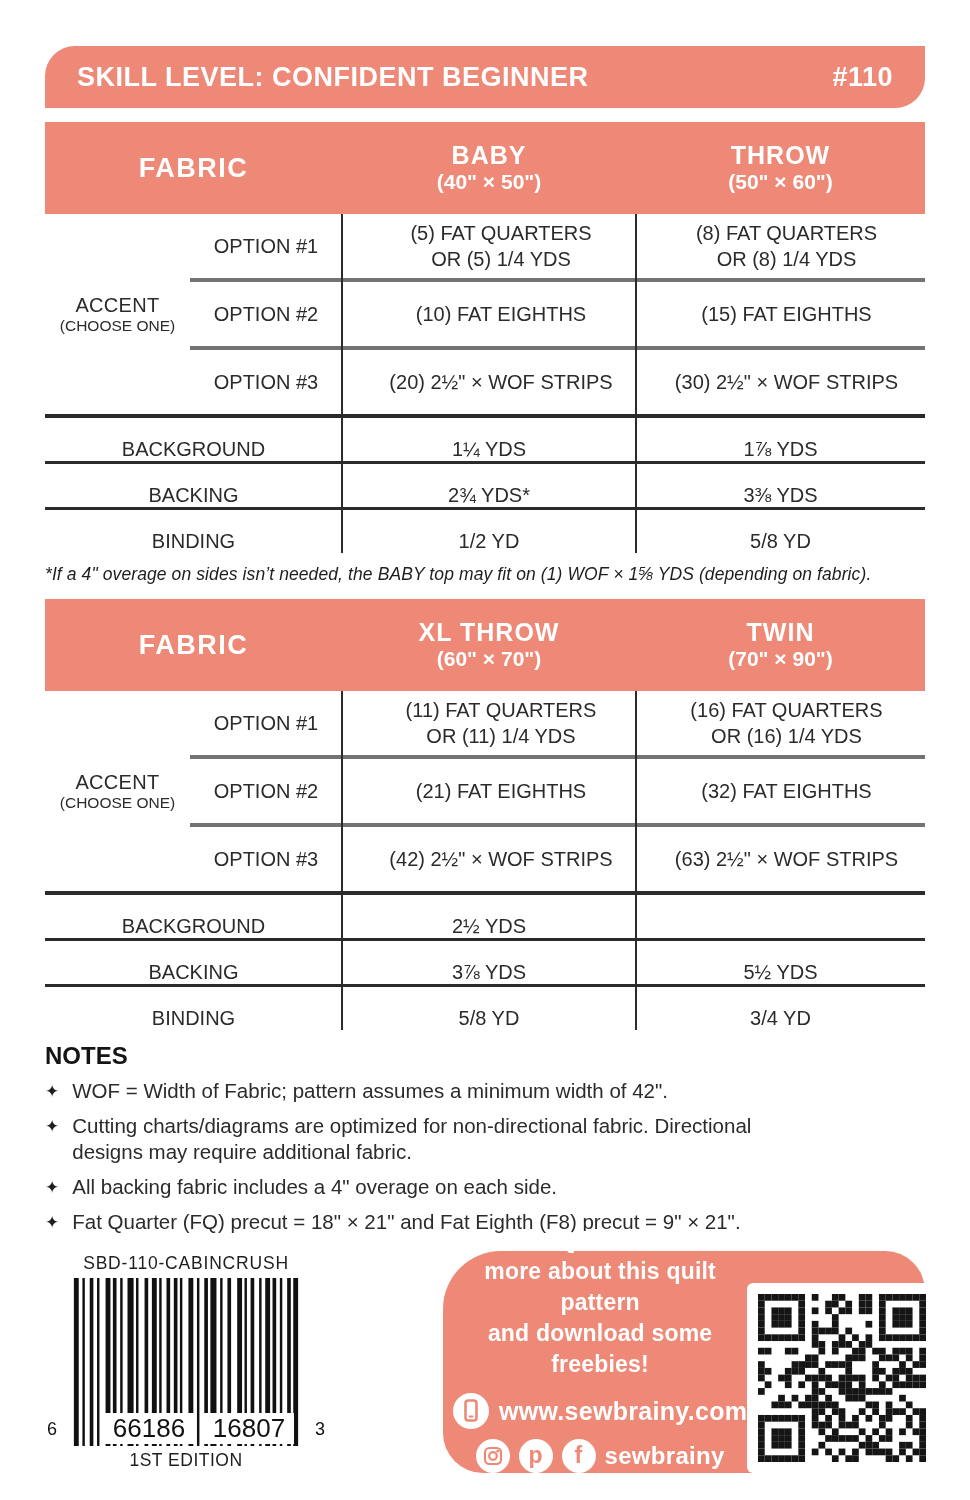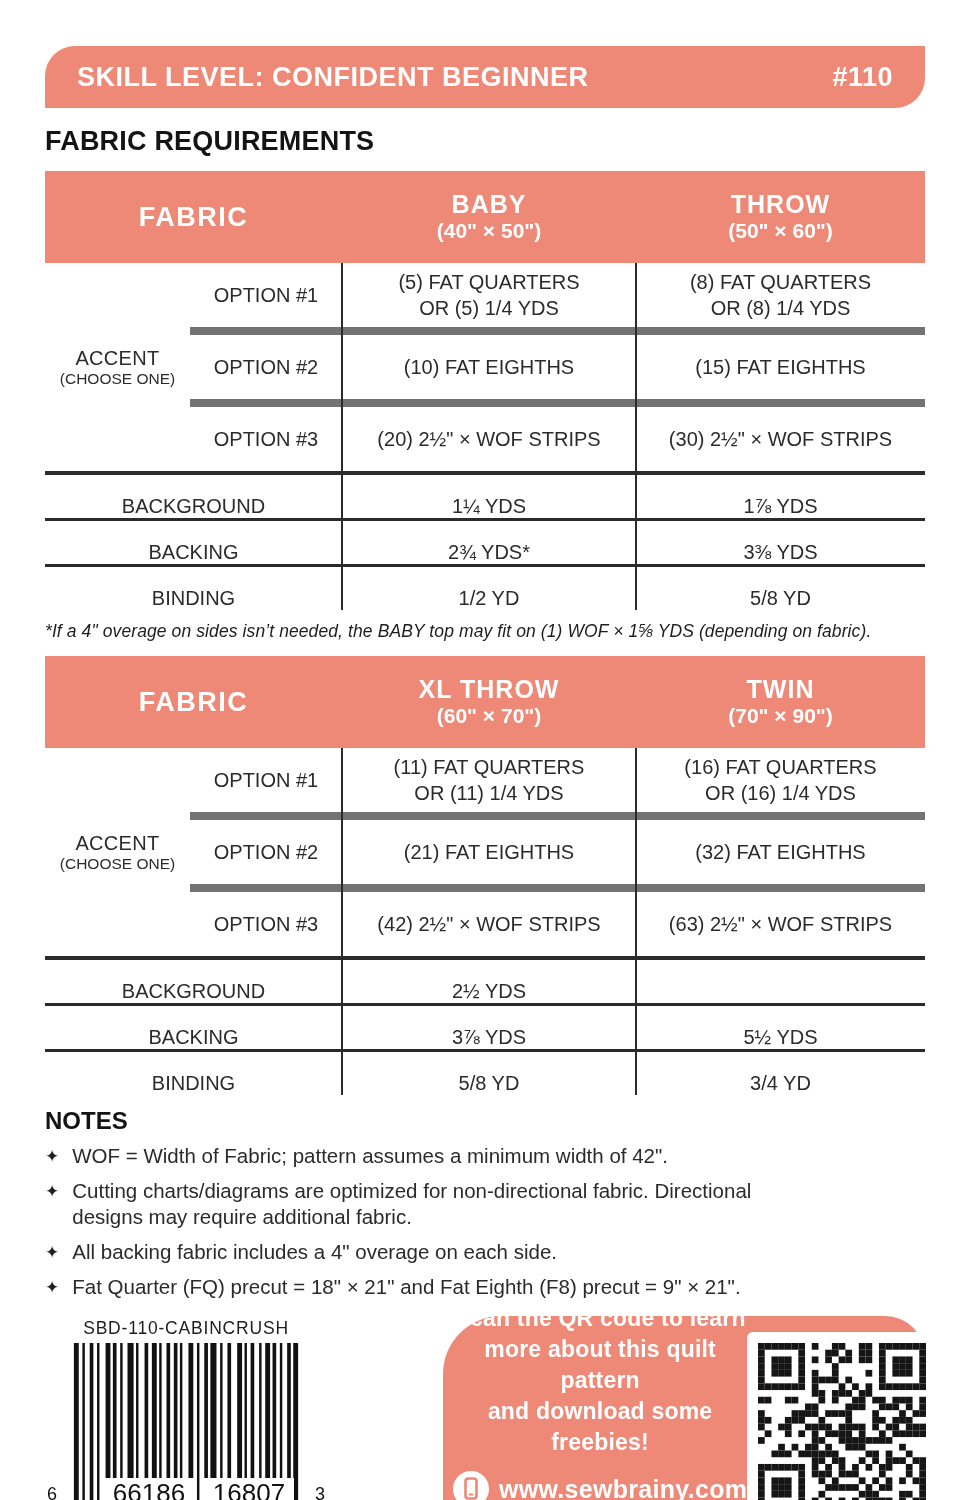--- a/index.html
+++ b/index.html
@@ -27,23 +27,23 @@
   .vline{position:absolute;top:0;bottom:0;width:2px;background:#2b2b2b;}
   .v1{left:296px;} .v2{left:590px;}
 
   .accent-block{display:flex;}
   .accent-cell{width:145px;display:flex;flex-direction:column;justify-content:center;
                align-items:center;text-align:center;line-height:1.15;}
   .accent-cell .main{font-size:20px;letter-spacing:.3px;}
   .accent-cell .small{font-size:15.5px;}
   .options{flex:1;}
   .opt-row{display:flex;align-items:center;min-height:64px;}
-  .opt-row + .opt-row{border-top:8px solid #737373;}
+  .opt-row + .opt-row{border-top:4px solid #737373;}
   .opt-row .lbl{width:152px;text-align:center;}
-  .opt-row .cell1{width:294px;text-align:center;white-space:pre-line;line-height:1.3;}
+  .opt-row .cell1{width:294px;text-align:center;white-space:pre-line;line-height:1.3;padding-left:12px;}
   .opt-row .cell2{flex:1;text-align:center;white-space:pre-line;line-height:1.3;}
 
   .sum-row{display:flex;align-items:flex-end;height:43px;border-top:3px solid #2b2b2b;}
   .sum-row.first{border-top-width:4px;}
   .sum-row .lbl{width:297px;text-align:center;}
   .sum-row .cell1{width:294px;text-align:center;}
   .sum-row .cell2{flex:1;text-align:center;}
 
   .footnote{margin:11px 45px 0;font-style:italic;font-size:17.5px;color:#1e1e1e;letter-spacing:.1px;}
 
@@ -60,21 +60,21 @@
   .sku{font-size:17.5px;letter-spacing:.8px;color:#1e1e1e;}
   .bars-wrap{position:relative;height:172px;margin:4px 24px 0;}
   .bars-wrap svg{width:100%;height:168px;display:block;}
   .dgroup{position:absolute;bottom:6px;background:#fff;font-size:26px;color:#111;padding:0 3px;}
   .d1{left:35px;width:84px;} .d2{left:135px;width:84px;}
   .dside{position:absolute;bottom:10px;font-size:18px;color:#111;}
   .dleft{left:-22px;} .dright{right:-22px;}
   .edition{font-size:17.5px;letter-spacing:.5px;margin-top:0;color:#1e1e1e;}
 
   .promo{width:482px;height:222px;background:#ED8976;border-radius:58px 40px 58px 40px;
-         display:flex;align-items:center;color:#fff;box-sizing:border-box;}
+         display:flex;align-items:flex-end;color:#fff;box-sizing:border-box;}
   .promo-left{flex:1;text-align:center;padding-left:10px;}
   .promo-msg{font-weight:700;font-size:23px;line-height:1.35;white-space:pre-line;letter-spacing:.2px;}
   .site-row{display:flex;align-items:center;justify-content:center;gap:10px;margin-top:13px;
             font-weight:700;font-size:25px;letter-spacing:.3px;}
   .social-row{display:flex;align-items:center;justify-content:center;gap:9px;margin-top:10px;
               font-weight:700;font-size:24px;letter-spacing:.3px;}
   .icon-circle{width:36px;height:36px;border-radius:50%;background:#fff;display:flex;
                align-items:center;justify-content:center;flex:0 0 auto;}
   .icon-circle.sm{width:34px;height:34px;}
   .glyph-letter{color:#ED8976;font-weight:800;font-size:23px;line-height:1;transform:translateY(-1px);}
@@ -85,21 +85,20 @@
 </head>
 <body>
 
 <div class="page">
 
   <header class="banner">
     <span>SKILL LEVEL: CONFIDENT BEGINNER</span>
     <span>#110</span>
   </header>
 
-  <div class="section-title">FABRIC REQUIREMENTS</div>
 
   <section class="ftable">
     <div class="thead">
       <div class="th c0">FABRIC</div>
       <div class="th c1">
         <div class="big">BABY</div>
         <div class="sub">(40" × 50")</div>
       </div>
       <div class="th c2">
         <div class="big">THROW</div>

